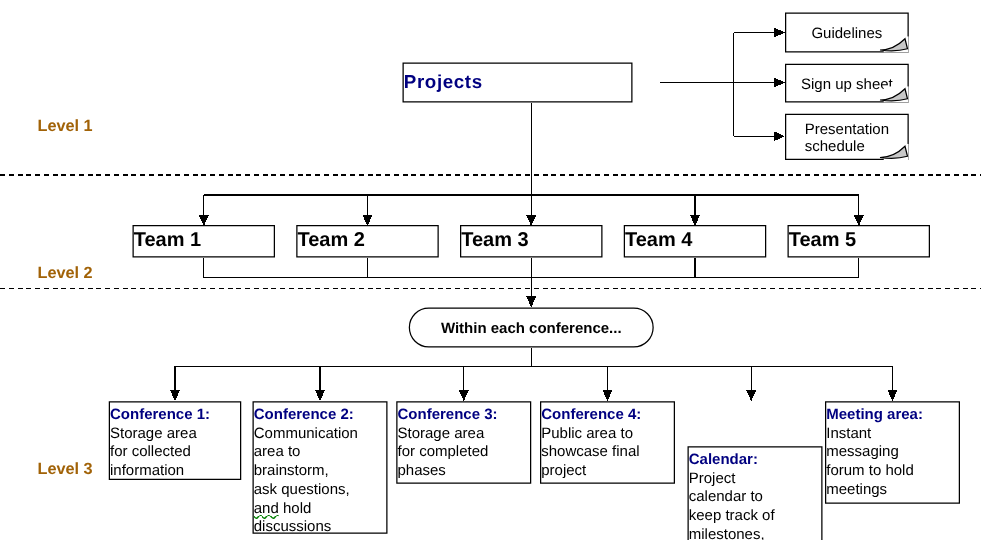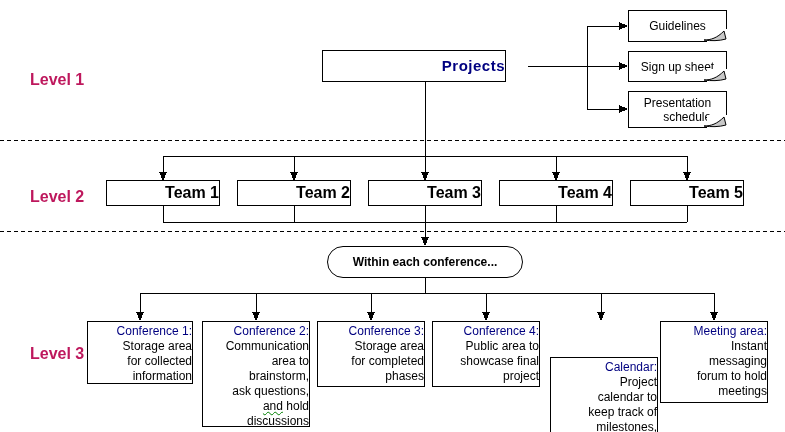--- a/index.html
+++ b/index.html
@@ -1,34 +1,34 @@
 <!DOCTYPE html>
 <html><head>
 <meta charset="utf-8">
 <style>
   html,body{margin:0;padding:0;background:#fff;}
   .canvas{position:relative;width:785px;height:432px;background:#fff;overflow:hidden;
           font-family:"Liberation Sans","DejaVu Sans",sans-serif;color:#000;}
   .connectors{position:absolute;left:0;top:0;pointer-events:none;}
-  .lvl-label{position:absolute;left:30px;font-size:16px;font-weight:bold;color:#be185d;white-space:nowrap;}
-  .node{position:absolute;border:1px solid #000;background:#fff;box-sizing:border-box;text-align:right;}
+  .lvl-label{position:absolute;left:30px;font-size:13px;font-weight:bold;color:#a16207;white-space:nowrap;margin-top:22px;}
+  .node{position:absolute;border:1px solid #000;background:#fff;box-sizing:border-box;text-align:left;}
   .projects{left:322px;top:50px;width:184px;height:32px;line-height:29px;
             font-size:15px;font-weight:bold;color:#000080;letter-spacing:.5px;}
   .doc{left:628px;width:99px;display:flex;align-items:center;justify-content:center;
        font-size:12px;line-height:14px;white-space:pre-line;}
   .doc-guidelines{top:10px;height:32px;}
   .doc-signup{top:51px;height:31px;}
   .doc-presentation{top:91px;height:37px;}
   .curl{position:absolute;right:-1px;bottom:-1px;}
   .team{top:180px;width:114px;height:26px;line-height:23px;font-size:16px;font-weight:bold;}
   .t1{left:106px}.t2{left:237px}.t3{left:368px}.t4{left:499px}.t5{left:630px}
   .oval{left:327px;top:246px;width:196px;height:32px;border-radius:16px;
         display:flex;align-items:center;justify-content:center;font-size:12px;font-weight:bold;}
   .node3{top:321px;font-size:12px;line-height:15px;padding-top:2px;}
-  .node3 .t{font-weight:normal;color:#000080;}
+  .node3 .t{font-weight:bold;color:#000080;}
   .node3 .b{white-space:pre-line;}
   .c1{left:87px;width:106px;height:63px;}
   .c2{left:202px;width:108px;height:106px;}
   .c3{left:317px;width:108px;height:66px;}
   .c4{left:432px;width:108px;height:66px;}
   .c5{left:550px;width:108px;height:106px;margin-top:36px;}
   .c6{left:660px;width:108px;height:82px;}
   .squiggle{text-decoration:underline;text-decoration-style:wavy;
             text-decoration-color:#008000;text-decoration-thickness:1px;}
 </style>

